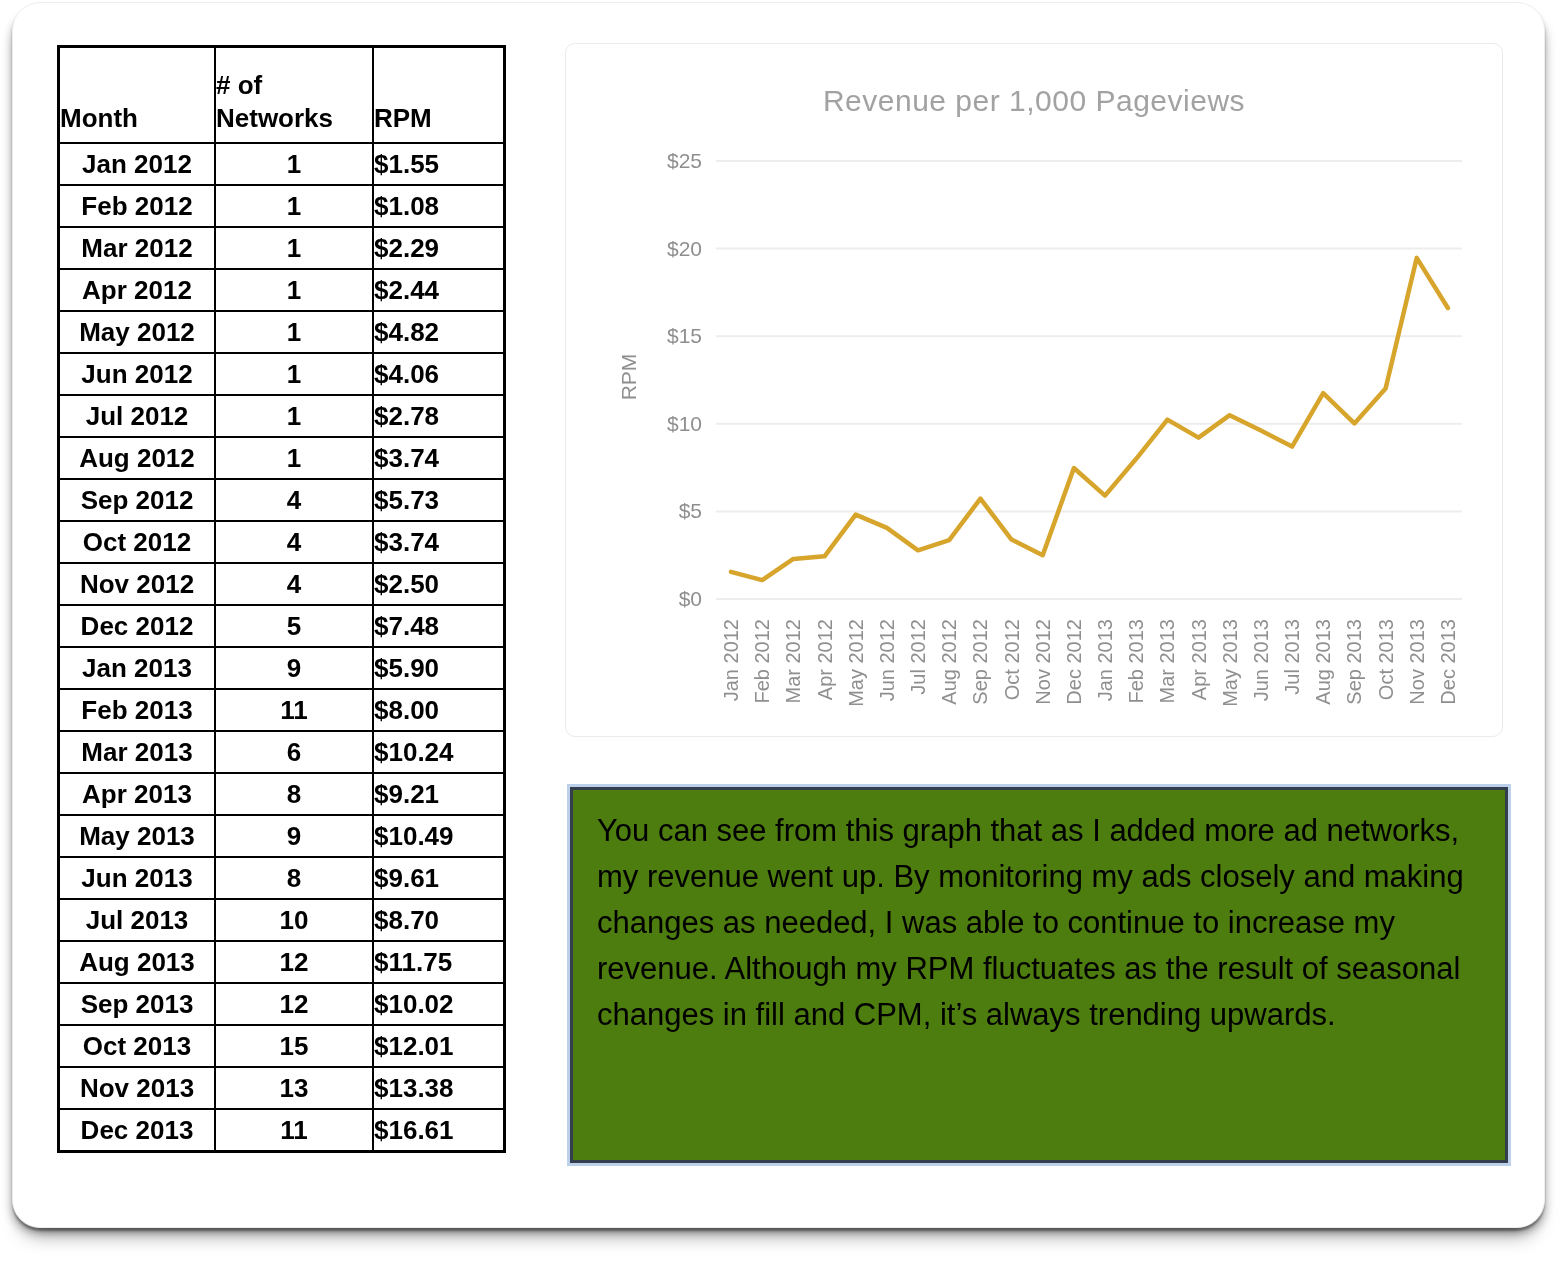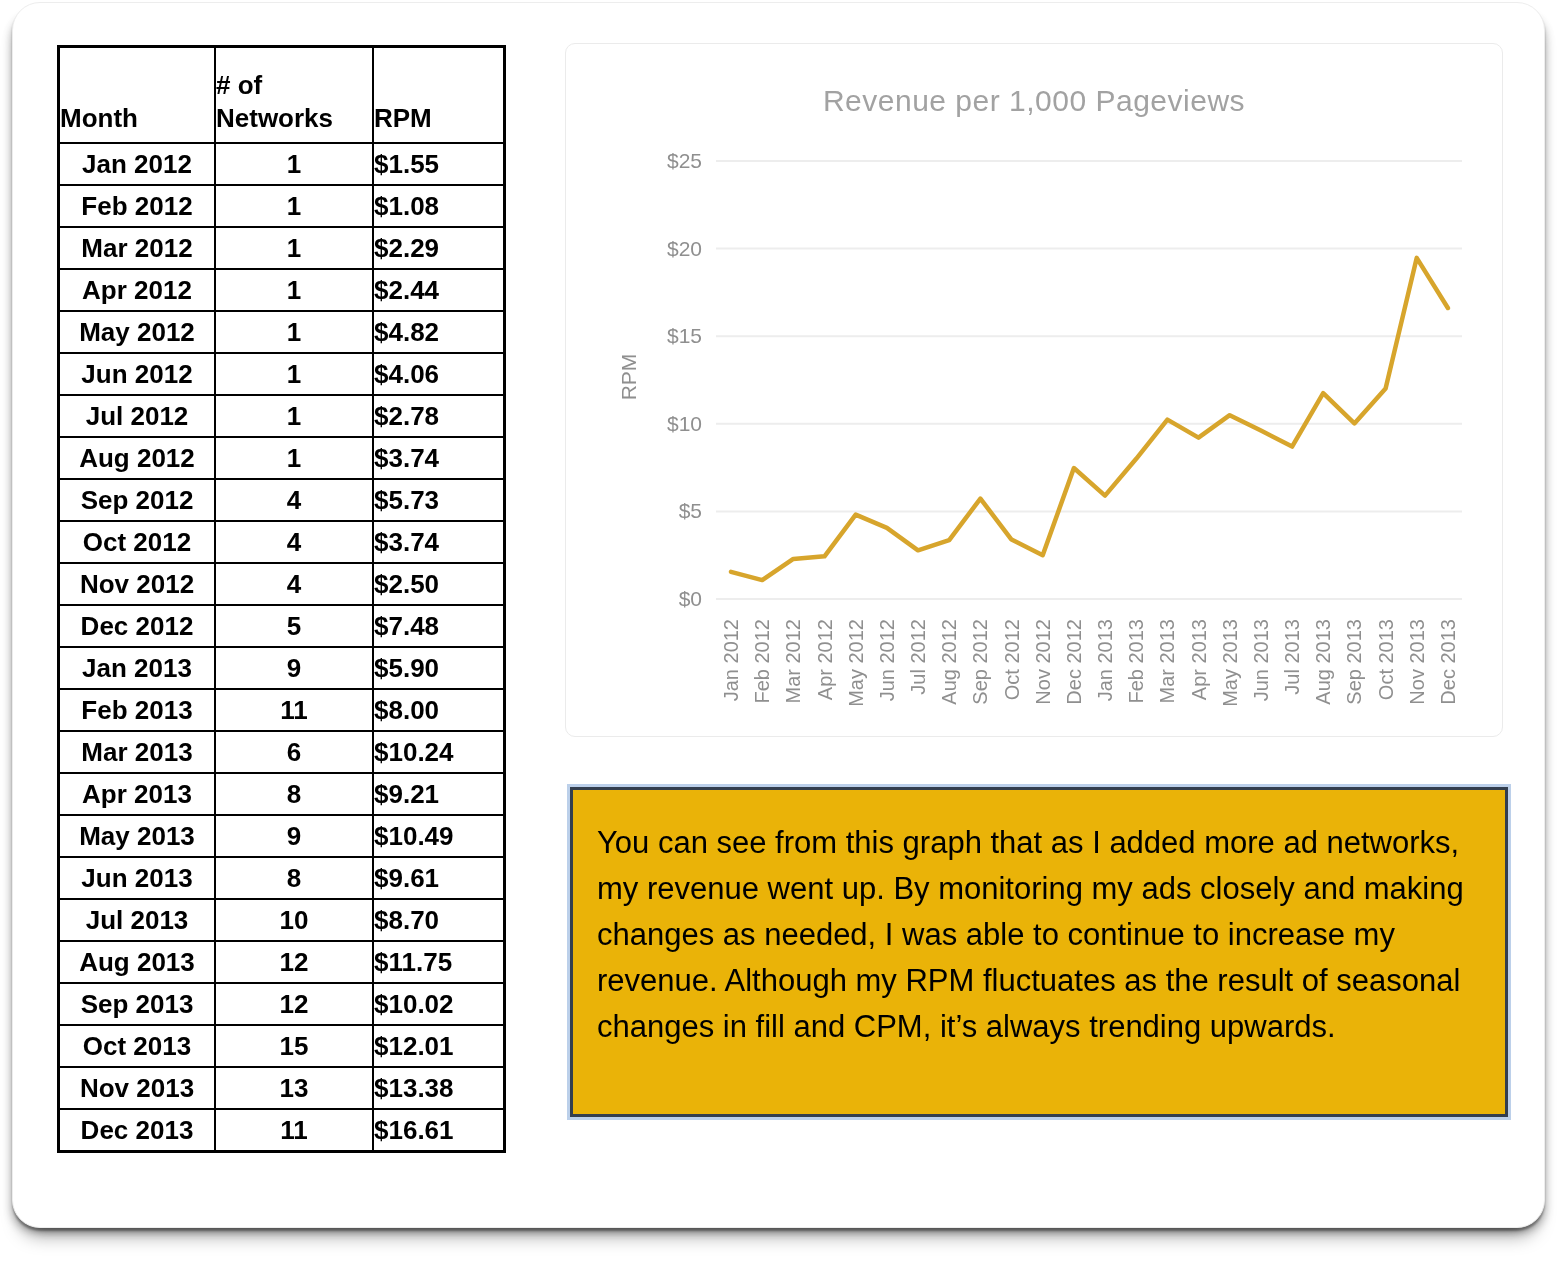--- a/index.html
+++ b/index.html
@@ -48,25 +48,25 @@
     text-align:center;font-size:30px;color:#a2a2a2;letter-spacing:0.5px;
   }
   .y-axis-title{
     position:absolute;left:13px;top:321px;width:100px;
     text-align:center;font-size:21px;color:#8f8f8f;
     transform:rotate(-90deg);
   }
   .chart-svg{position:absolute;left:0;top:0;}
   
   .note-box{
-    position:absolute;left:570px;top:787px;width:938px;height:330px;
-    box-sizing:border-box;background:#eab308;
+    position:absolute;left:570px;top:787px;width:938px;height:376px;
+    box-sizing:border-box;background:#4d7c0f;
     border:3px solid #333e4e;
     box-shadow:0 0 0 3px #bcd0ea;
-    padding:30px 24px;
+    padding:18px 24px;
   }
   .note-text{
     font-size:31px;line-height:46px;color:#000;
   }
 </style>
 </head>
 <body>
 
 <div class="card"></div>
 

